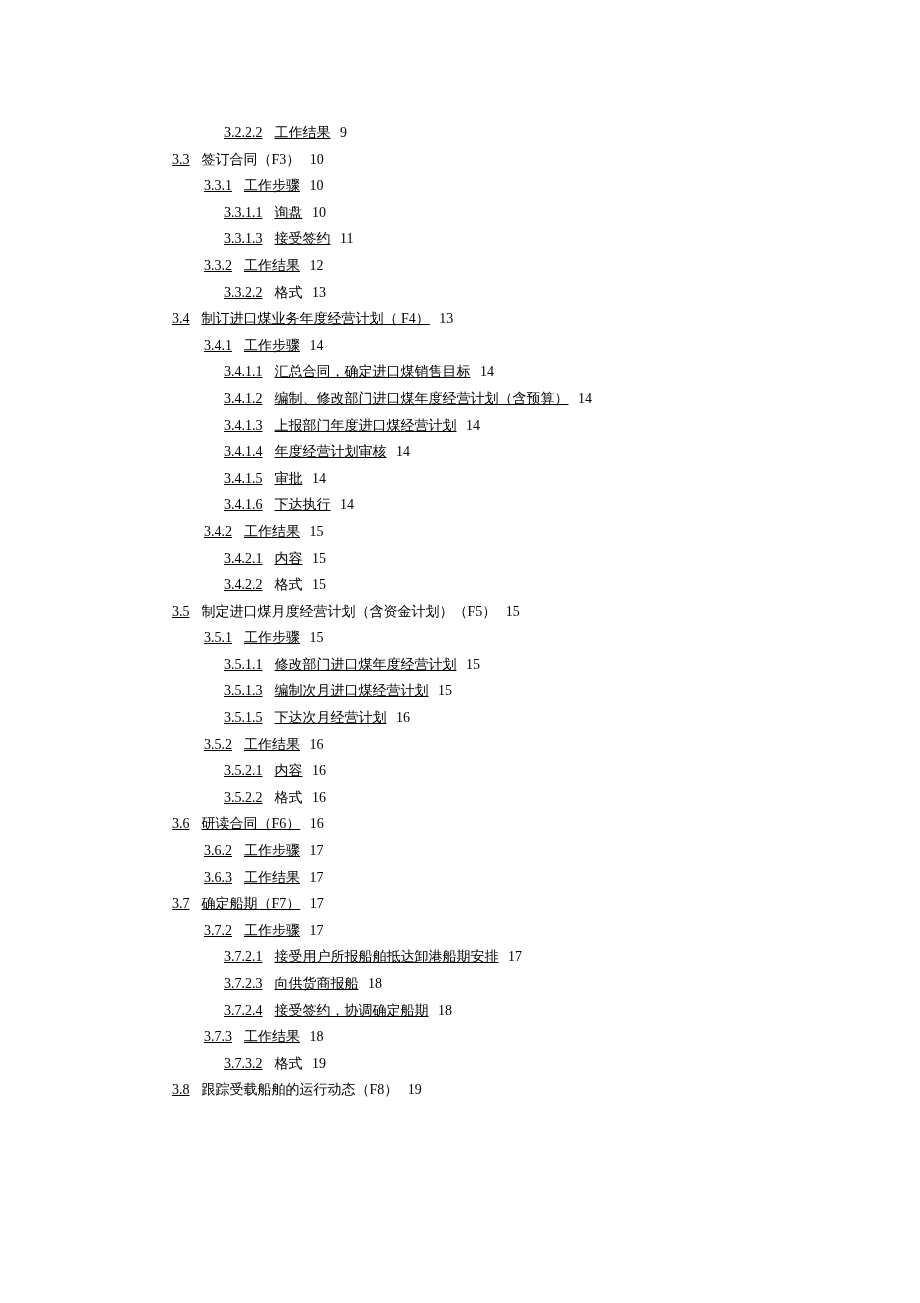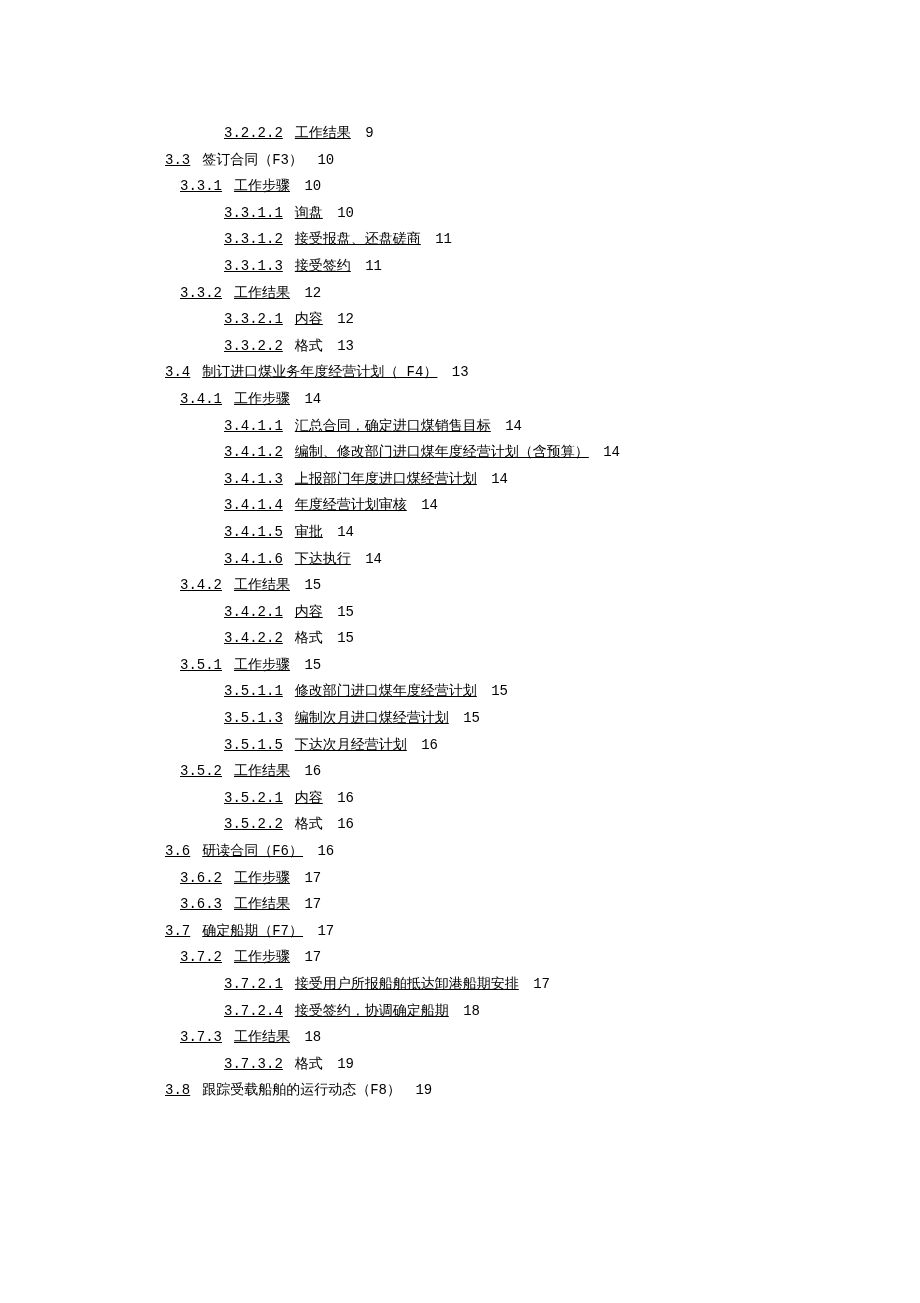--- a/index.html
+++ b/index.html
@@ -11,76 +11,75 @@
     height: 1303px;
     position: relative;
   }
   .page {
     padding: 120px 160px 100px 160px;
     font-size: 14px;
     line-height: 1.9;
   }
   .toc-line {
     white-space: nowrap;
-    font-family: Liberation Mono, monospace;
   }
   .num {
     text-decoration: underline;
     margin-right: 12px;
   }
   .title-link {
     text-decoration: underline;
   }
   .title-plain {
     text-decoration: none;
   }
   .page-num {
     margin-left: 6px;
     text-decoration: none;
   }
-  .lvl-2 { margin-left: 5px; }
-  .lvl-3 { margin-left: 20px; }
+  .lvl-2 { margin-left: 12px; }
+  .lvl-3 { margin-left: 44px; }
   .lvl-4 { margin-left: 64px; }
 </style>
 </head>
 <body>
 
 <div class="page">
   <div id="toc-container">
       <div class="toc-line lvl-4"><span class="num">3.2.2.2</span><span class="title-link">工作结果</span><span class="page-num">  9</span></div>
       <div class="toc-line lvl-2"><span class="num">3.3</span><span class="title-plain">签订合同（F3）</span><span class="page-num">  10</span></div>
       <div class="toc-line lvl-3"><span class="num">3.3.1</span><span class="title-link">工作步骤</span><span class="page-num">  10</span></div>
       <div class="toc-line lvl-4"><span class="num">3.3.1.1</span><span class="title-link">询盘</span><span class="page-num">  10</span></div>
-      <div class="toc-line lvl-4"><span class="num">3.3.1.2</span><span class="title-link">接受报盘、还盘磋商</span><span class="page-num">  11</span></div>
       <div class="toc-line lvl-4"><span class="num">3.3.1.3</span><span class="title-link">接受签约</span><span class="page-num">  11</span></div>
       <div class="toc-line lvl-3"><span class="num">3.3.2</span><span class="title-link">工作结果</span><span class="page-num">  12</span></div>
-      <div class="toc-line lvl-4"><span class="num">3.3.2.1</span><span class="title-link">内容</span><span class="page-num">  12</span></div>
       <div class="toc-line lvl-4"><span class="num">3.3.2.2</span><span class="title-plain">格式</span><span class="page-num">  13</span></div>
       <div class="toc-line lvl-2"><span class="num">3.4</span><span class="title-link">制订进口煤业务年度经营计划（ F4）</span><span class="page-num">  13</span></div>
       <div class="toc-line lvl-3"><span class="num">3.4.1</span><span class="title-link">工作步骤</span><span class="page-num">  14</span></div>
       <div class="toc-line lvl-4"><span class="num">3.4.1.1</span><span class="title-link">汇总合同，确定进口煤销售目标</span><span class="page-num">  14</span></div>
       <div class="toc-line lvl-4"><span class="num">3.4.1.2</span><span class="title-link">编制、修改部门进口煤年度经营计划（含预算）</span><span class="page-num">  14</span></div>
       <div class="toc-line lvl-4"><span class="num">3.4.1.3</span><span class="title-link">上报部门年度进口煤经营计划</span><span class="page-num">  14</span></div>
       <div class="toc-line lvl-4"><span class="num">3.4.1.4</span><span class="title-link">年度经营计划审核</span><span class="page-num">  14</span></div>
       <div class="toc-line lvl-4"><span class="num">3.4.1.5</span><span class="title-link">审批</span><span class="page-num">  14</span></div>
       <div class="toc-line lvl-4"><span class="num">3.4.1.6</span><span class="title-link">下达执行</span><span class="page-num">  14</span></div>
       <div class="toc-line lvl-3"><span class="num">3.4.2</span><span class="title-link">工作结果</span><span class="page-num">  15</span></div>
       <div class="toc-line lvl-4"><span class="num">3.4.2.1</span><span class="title-link">内容</span><span class="page-num">  15</span></div>
       <div class="toc-line lvl-4"><span class="num">3.4.2.2</span><span class="title-plain">格式</span><span class="page-num">  15</span></div>
+      <div class="toc-line lvl-2"><span class="num">3.5</span><span class="title-plain">制定进口煤月度经营计划（含资金计划）（F5）</span><span class="page-num">  15</span></div>
       <div class="toc-line lvl-3"><span class="num">3.5.1</span><span class="title-link">工作步骤</span><span class="page-num">  15</span></div>
       <div class="toc-line lvl-4"><span class="num">3.5.1.1</span><span class="title-link">修改部门进口煤年度经营计划</span><span class="page-num">  15</span></div>
       <div class="toc-line lvl-4"><span class="num">3.5.1.3</span><span class="title-link">编制次月进口煤经营计划</span><span class="page-num">  15</span></div>
       <div class="toc-line lvl-4"><span class="num">3.5.1.5</span><span class="title-link">下达次月经营计划</span><span class="page-num">  16</span></div>
       <div class="toc-line lvl-3"><span class="num">3.5.2</span><span class="title-link">工作结果</span><span class="page-num">  16</span></div>
       <div class="toc-line lvl-4"><span class="num">3.5.2.1</span><span class="title-link">内容</span><span class="page-num">  16</span></div>
       <div class="toc-line lvl-4"><span class="num">3.5.2.2</span><span class="title-plain">格式</span><span class="page-num">  16</span></div>
       <div class="toc-line lvl-2"><span class="num">3.6</span><span class="title-link">研读合同（F6）</span><span class="page-num">  16</span></div>
       <div class="toc-line lvl-3"><span class="num">3.6.2</span><span class="title-link">工作步骤</span><span class="page-num">  17</span></div>
       <div class="toc-line lvl-3"><span class="num">3.6.3</span><span class="title-link">工作结果</span><span class="page-num">  17</span></div>
       <div class="toc-line lvl-2"><span class="num">3.7</span><span class="title-link">确定船期（F7）</span><span class="page-num">  17</span></div>
       <div class="toc-line lvl-3"><span class="num">3.7.2</span><span class="title-link">工作步骤</span><span class="page-num">  17</span></div>
       <div class="toc-line lvl-4"><span class="num">3.7.2.1</span><span class="title-link">接受用户所报船舶抵达卸港船期安排</span><span class="page-num">  17</span></div>
+      <div class="toc-line lvl-4"><span class="num">3.7.2.3</span><span class="title-link">向供货商报船</span><span class="page-num">  18</span></div>
       <div class="toc-line lvl-4"><span class="num">3.7.2.4</span><span class="title-link">接受签约，协调确定船期</span><span class="page-num">  18</span></div>
       <div class="toc-line lvl-3"><span class="num">3.7.3</span><span class="title-link">工作结果</span><span class="page-num">  18</span></div>
       <div class="toc-line lvl-4"><span class="num">3.7.3.2</span><span class="title-plain">格式</span><span class="page-num">  19</span></div>
       <div class="toc-line lvl-2"><span class="num">3.8</span><span class="title-plain">跟踪受载船舶的运行动态（F8）</span><span class="page-num">  19</span></div>
     </div>
 </div>
 
 </body></html>

